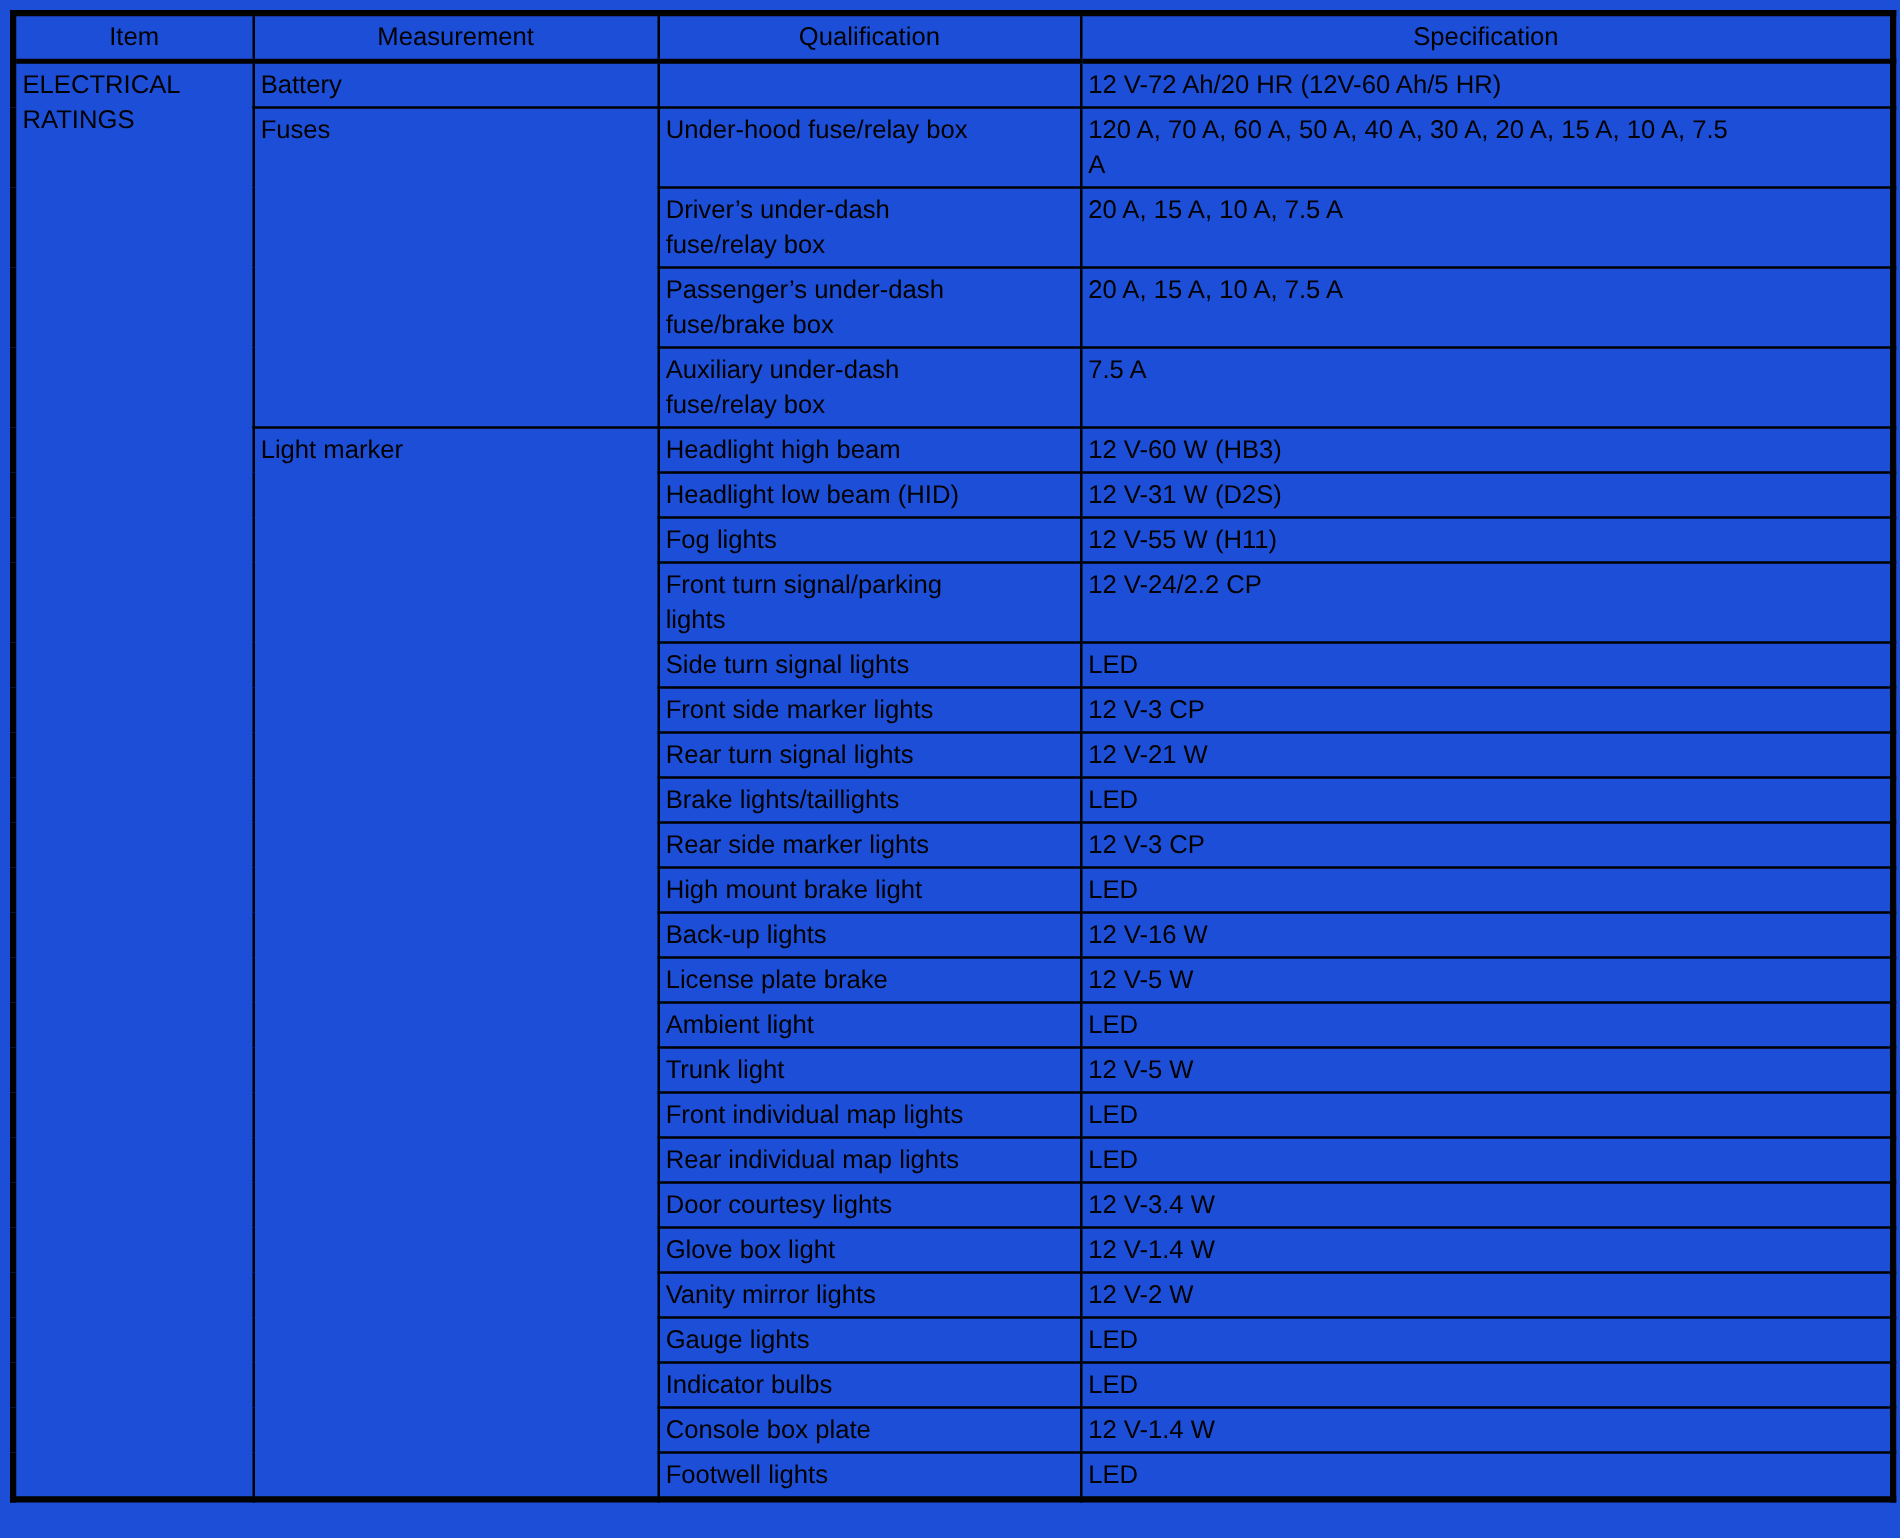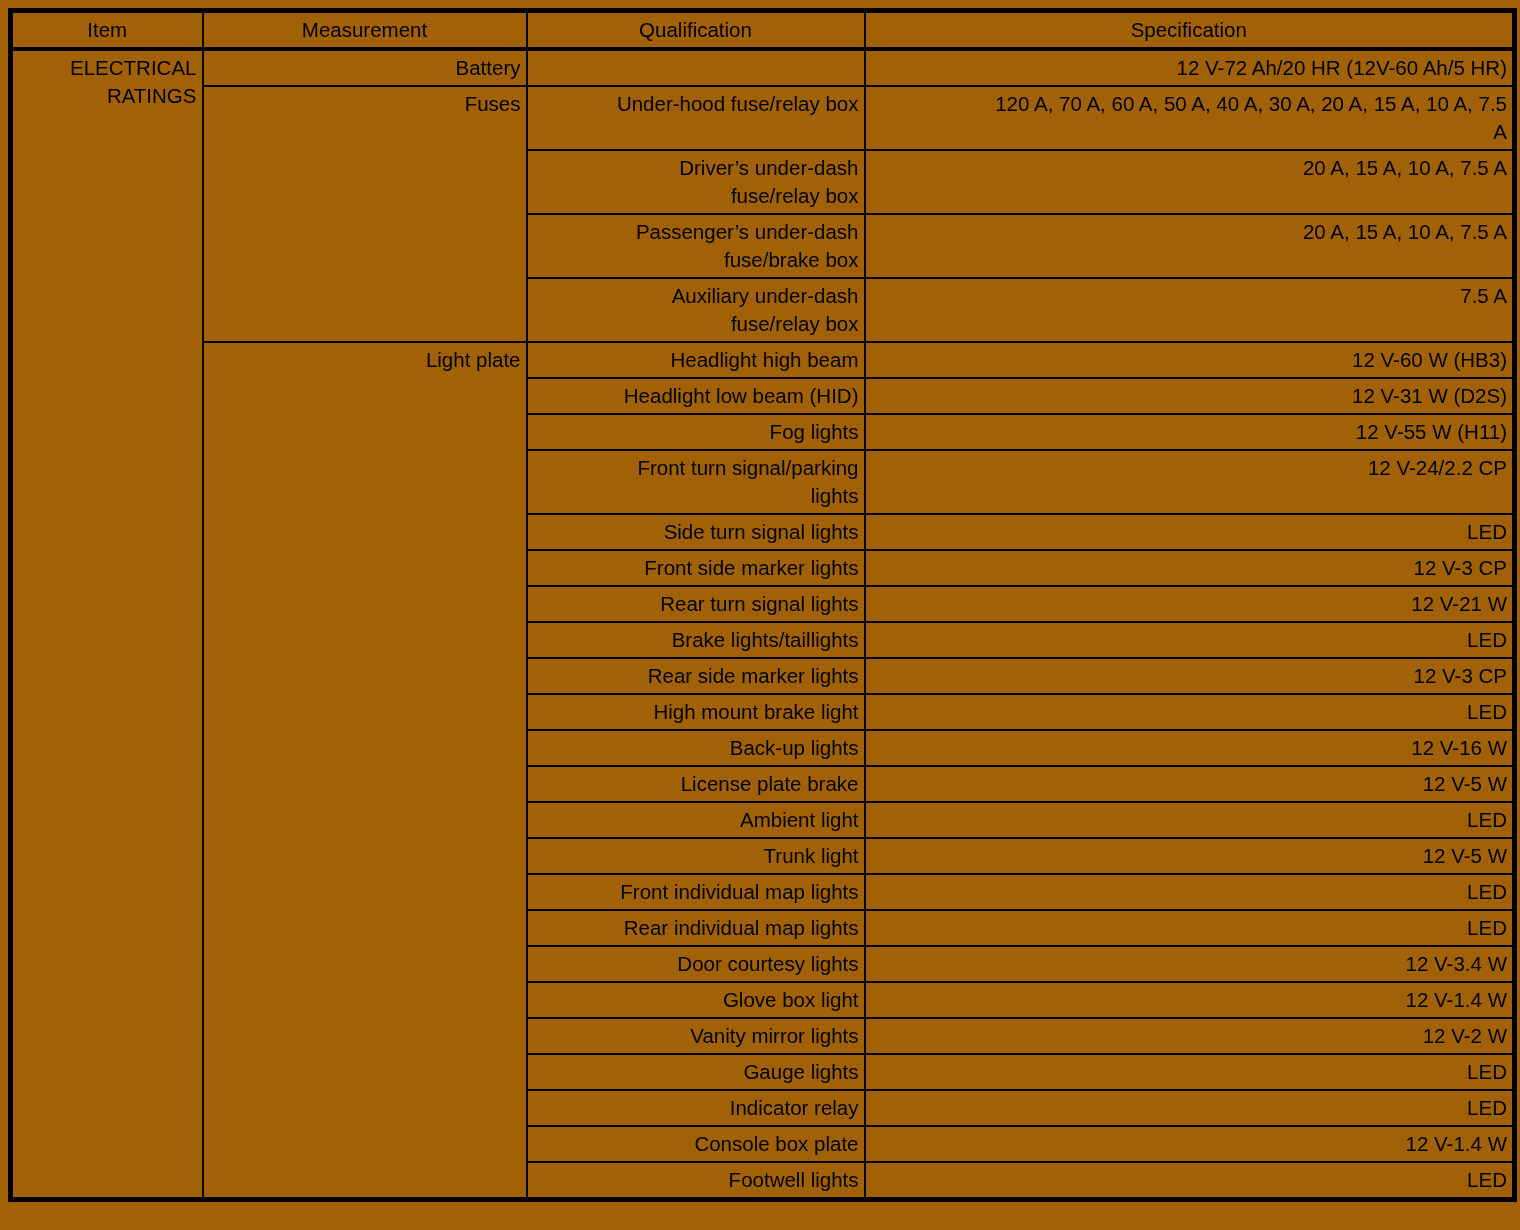--- a/index.html
+++ b/index.html
@@ -5,21 +5,21 @@
   html, body {
     margin: 0;
     padding: 0;
     background: #ffffff;
   }
   .page {
     width: 1520px;
     height: 1230px;
     box-sizing: border-box;
     padding: 8px;
-    background: #a16207;
+    background: #1d4ed8;
     overflow: hidden;
     font-family: "Liberation Sans", sans-serif;
     color: #000000;
   }
   table.spec-table {
     border-collapse: collapse;
     table-layout: fixed;
     width: 1504px;
     border: 5px solid #000000;
   }
@@ -33,21 +33,21 @@
     white-space: pre-line;
     overflow: hidden;
     font-weight: normal;
   }
   table.spec-table thead th {
     text-align: center;
     border-bottom: 4px solid #000000;
     white-space: nowrap;
   }
   table.spec-table td {
-    text-align: right;
+    text-align: left;
   }
   col.col-item { width: 192px; }
   col.col-measurement { width: 324px; }
   col.col-qualification { width: 338px; }
   col.col-specification { width: 650px; }
   td.item-cell {
     text-transform: none;
   }
 </style>
 </head>
@@ -92,21 +92,21 @@
           <td>Passenger’s under-dash
 fuse/brake box</td>
           <td>20 A, 15 A, 10 A, 7.5 A</td>
         </tr>
         <tr>
           <td>Auxiliary under-dash
 fuse/relay box</td>
           <td>7.5 A</td>
         </tr>
         <tr>
-          <td rowspan="23">Light plate</td>
+          <td rowspan="23">Light marker</td>
           <td>Headlight high beam</td>
           <td>12 V-60 W (HB3)</td>
         </tr>
         <tr>
           <td>Headlight low beam (HID)</td>
           <td>12 V-31 W (D2S)</td>
         </tr>
         <tr>
           <td>Fog lights</td>
           <td>12 V-55 W (H11)</td>
@@ -174,21 +174,21 @@
         </tr>
         <tr>
           <td>Vanity mirror lights</td>
           <td>12 V-2 W</td>
         </tr>
         <tr>
           <td>Gauge lights</td>
           <td>LED</td>
         </tr>
         <tr>
-          <td>Indicator relay</td>
+          <td>Indicator bulbs</td>
           <td>LED</td>
         </tr>
         <tr>
           <td>Console box plate</td>
           <td>12 V-1.4 W</td>
         </tr>
         <tr>
           <td>Footwell lights</td>
           <td>LED</td>
         </tr>

